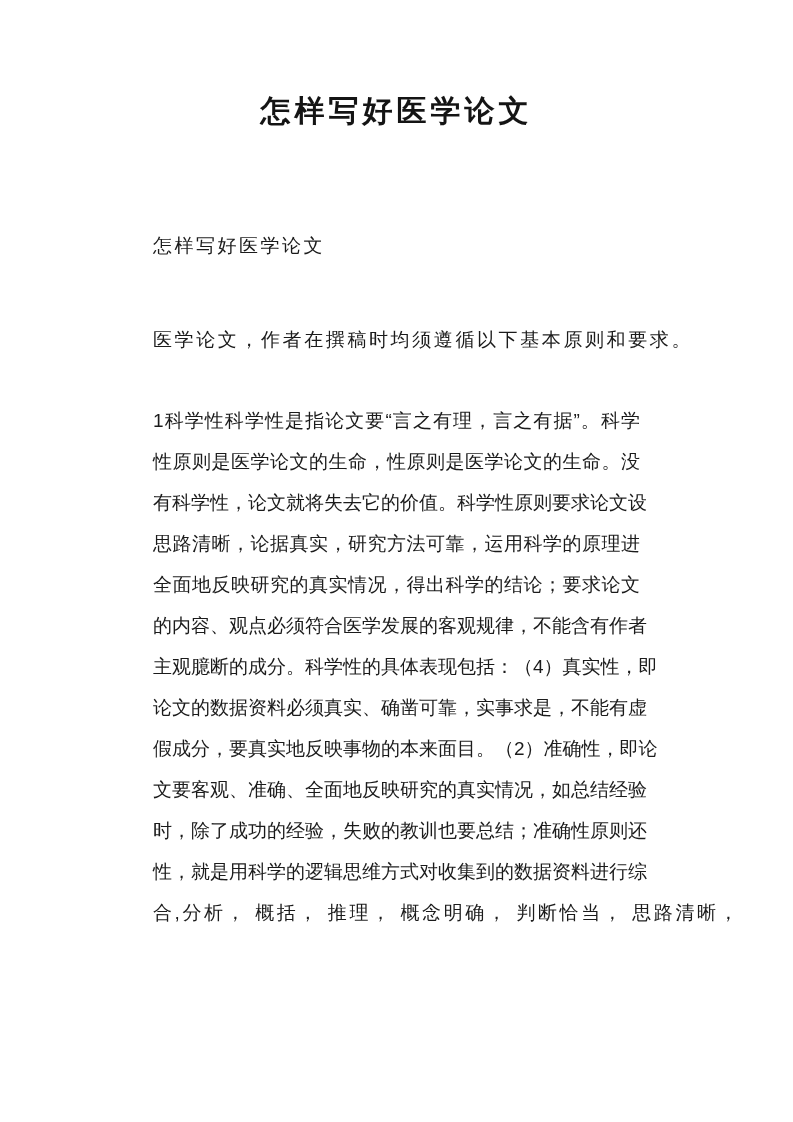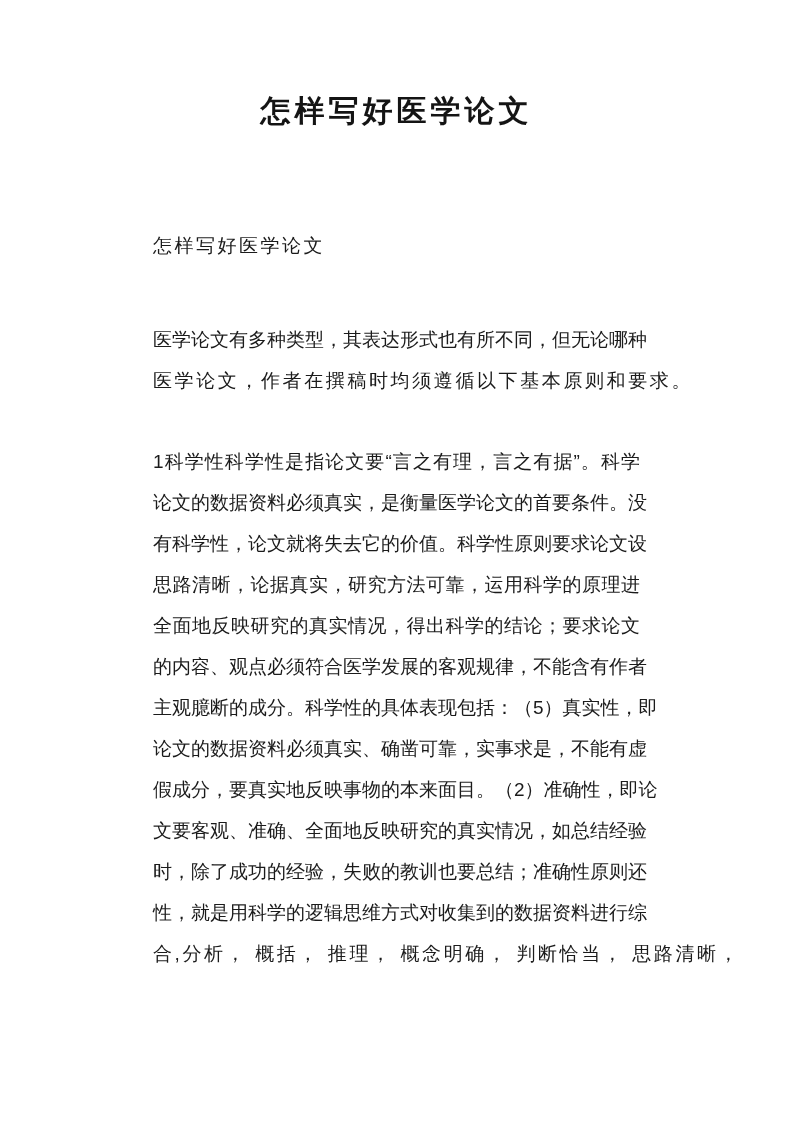--- a/index.html
+++ b/index.html
@@ -58,32 +58,31 @@
 </style>
 </head>
 <body>
 
 <div class="page">
   <h1 class="doc-title">怎样写好医学论文</h1>
 
   <p class="doc-subtitle">怎样写好医学论文</p>
 
   <div class="para first">
-      <div class="line">医学论文有多种类型，其表达形式也有所不同，但无论哪种</div>
       <div class="line last">医学论文，作者在撰稿时均须遵循以下基本原则和要求。</div>
     </div>
 
   <div class="para second">
       <div class="line">1科学性科学性是指论文要“言之有理，言之有据”。科学</div>
-      <div class="line">论文的数据资料必须真实，是衡量医学论文的首要条件。没</div>
+      <div class="line">性原则是医学论文的生命，性原则是医学论文的生命。没</div>
       <div class="line">有科学性，论文就将失去它的价值。科学性原则要求论文设</div>
       <div class="line">思路清晰，论据真实，研究方法可靠，运用科学的原理进</div>
       <div class="line">全面地反映研究的真实情况，得出科学的结论；要求论文</div>
       <div class="line">的内容、观点必须符合医学发展的客观规律，不能含有作者</div>
-      <div class="line">主观臆断的成分。科学性的具体表现包括：（5）真实性，即</div>
+      <div class="line">主观臆断的成分。科学性的具体表现包括：（4）真实性，即</div>
       <div class="line">论文的数据资料必须真实、确凿可靠，实事求是，不能有虚</div>
       <div class="line">假成分，要真实地反映事物的本来面目。（2）准确性，即论</div>
       <div class="line">文要客观、准确、全面地反映研究的真实情况，如总结经验</div>
       <div class="line">时，除了成功的经验，失败的教训也要总结；准确性原则还</div>
       <div class="line">性，就是用科学的逻辑思维方式对收集到的数据资料进行综</div>
       <div class="line last">合,分析， 概括， 推理， 概念明确， 判断恰当， 思路清晰，</div>
     </div>
 </div>
 
 </body></html>

